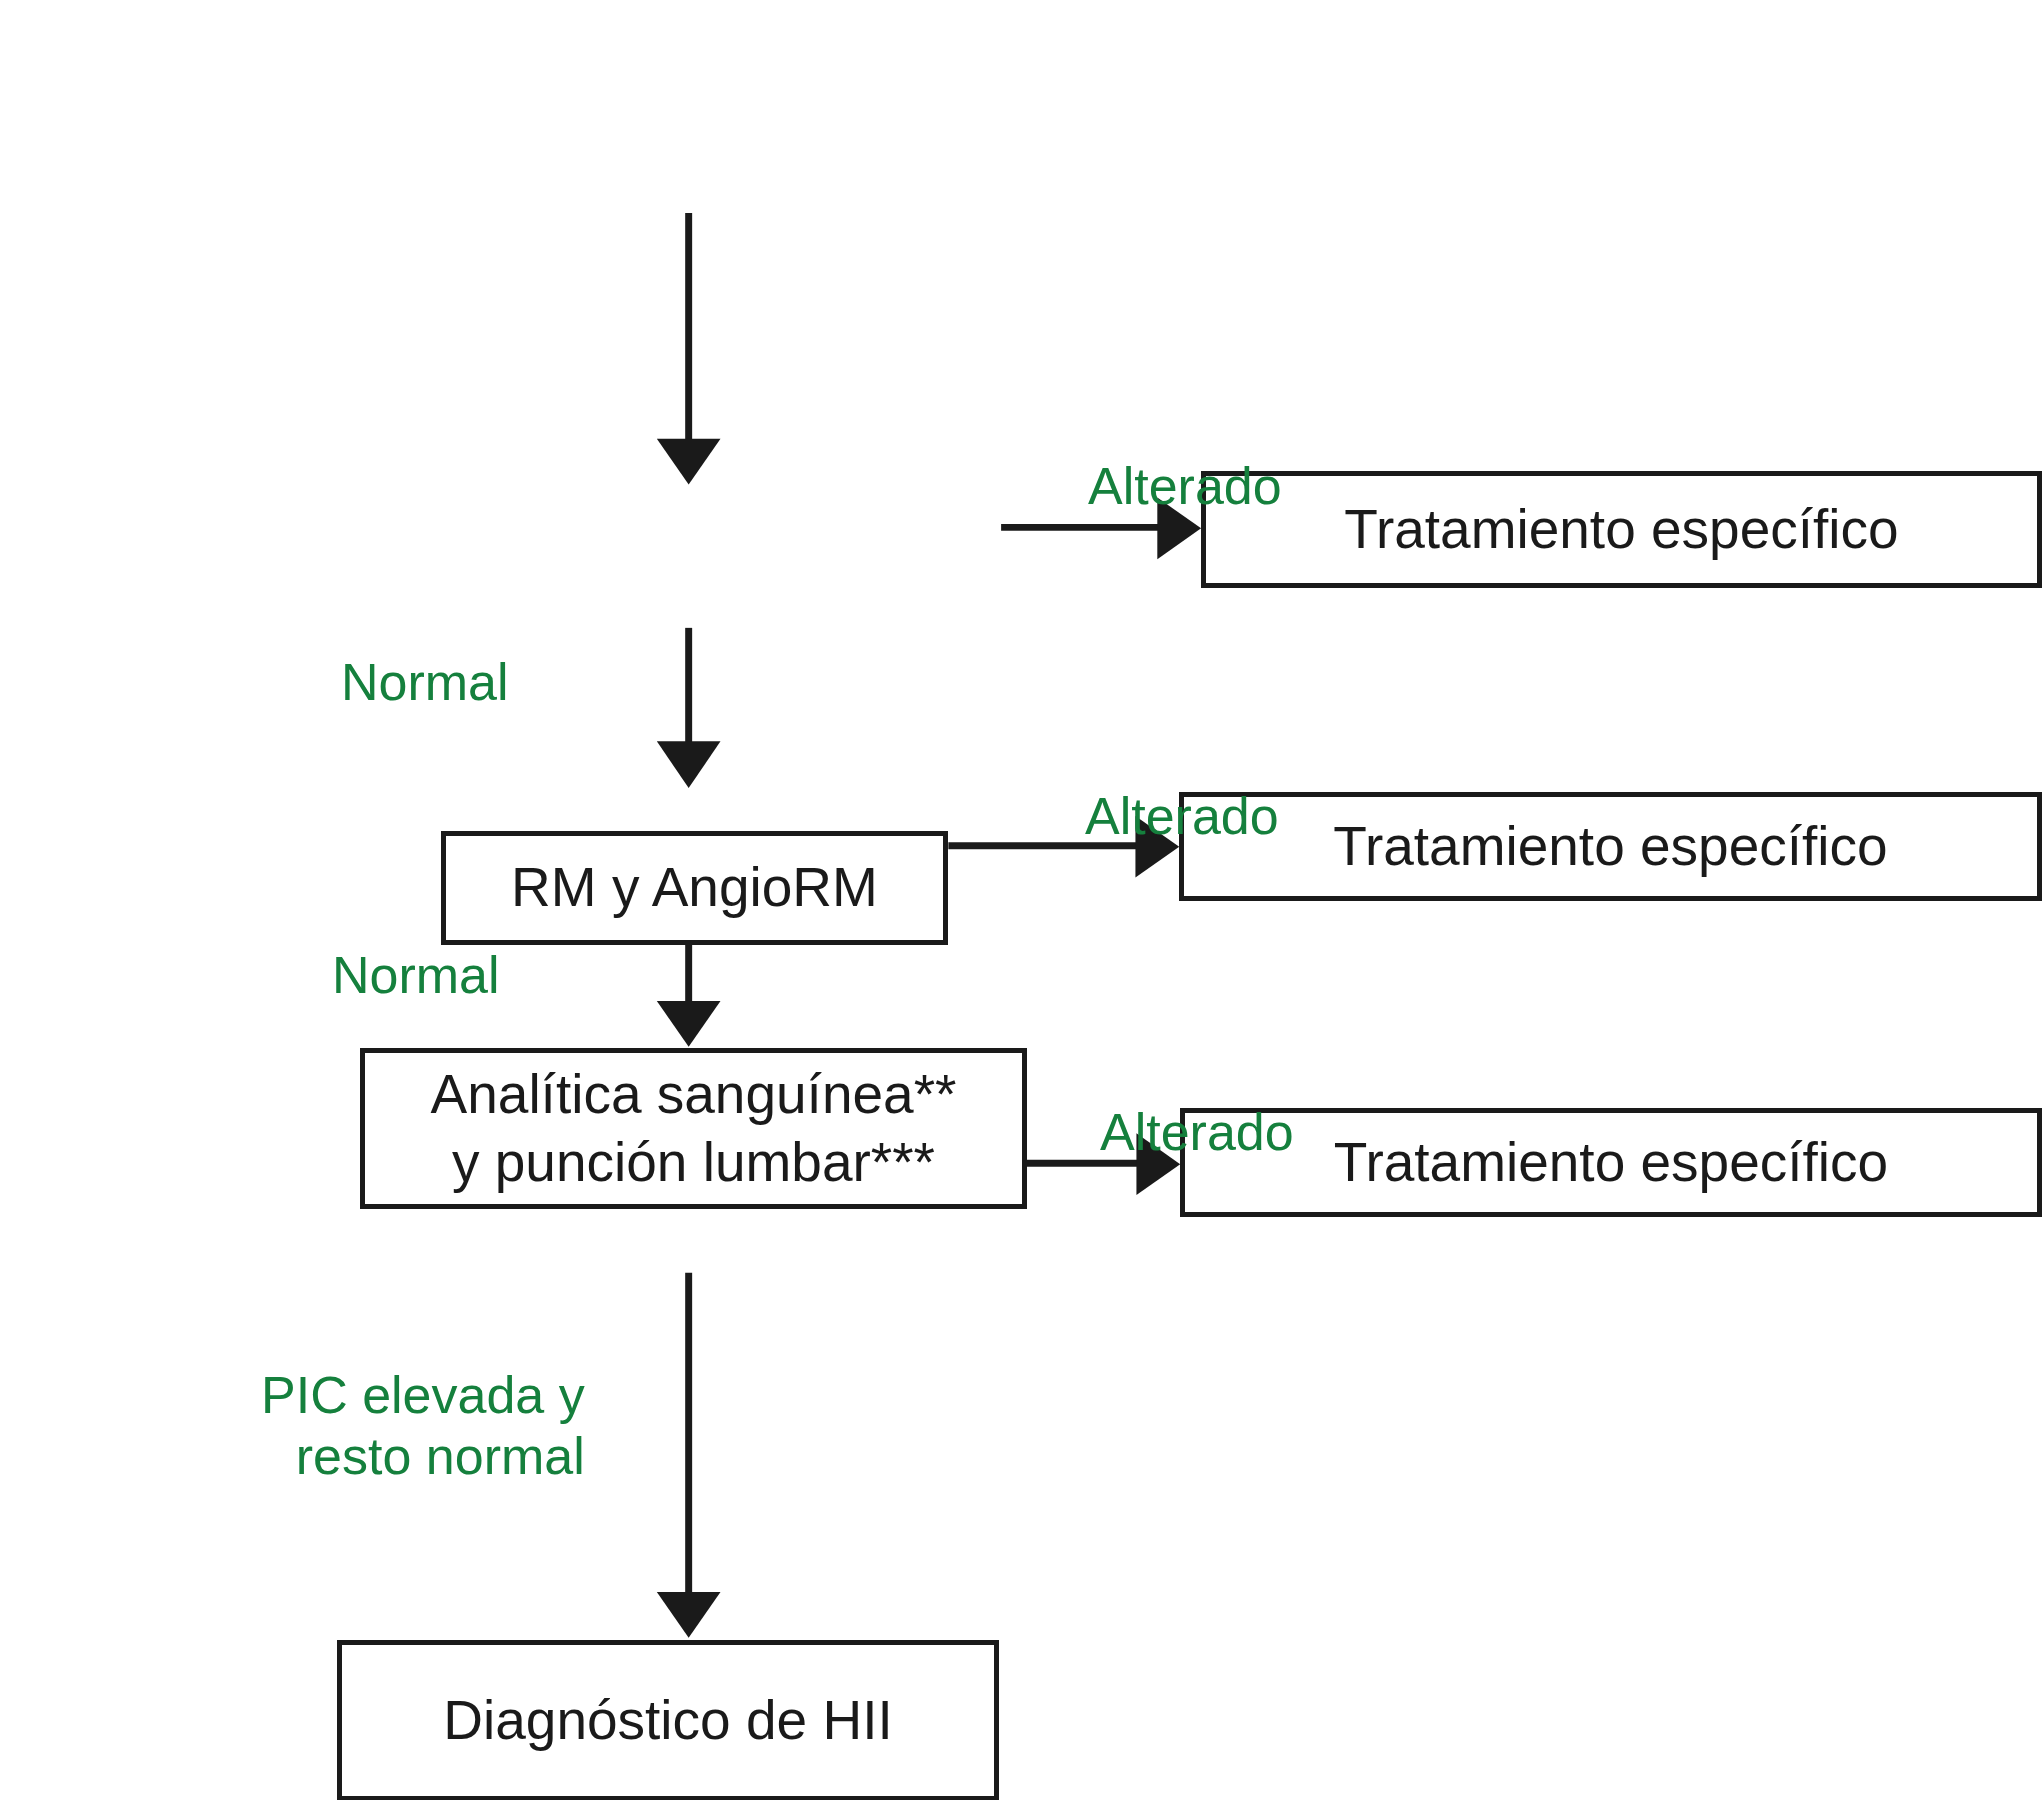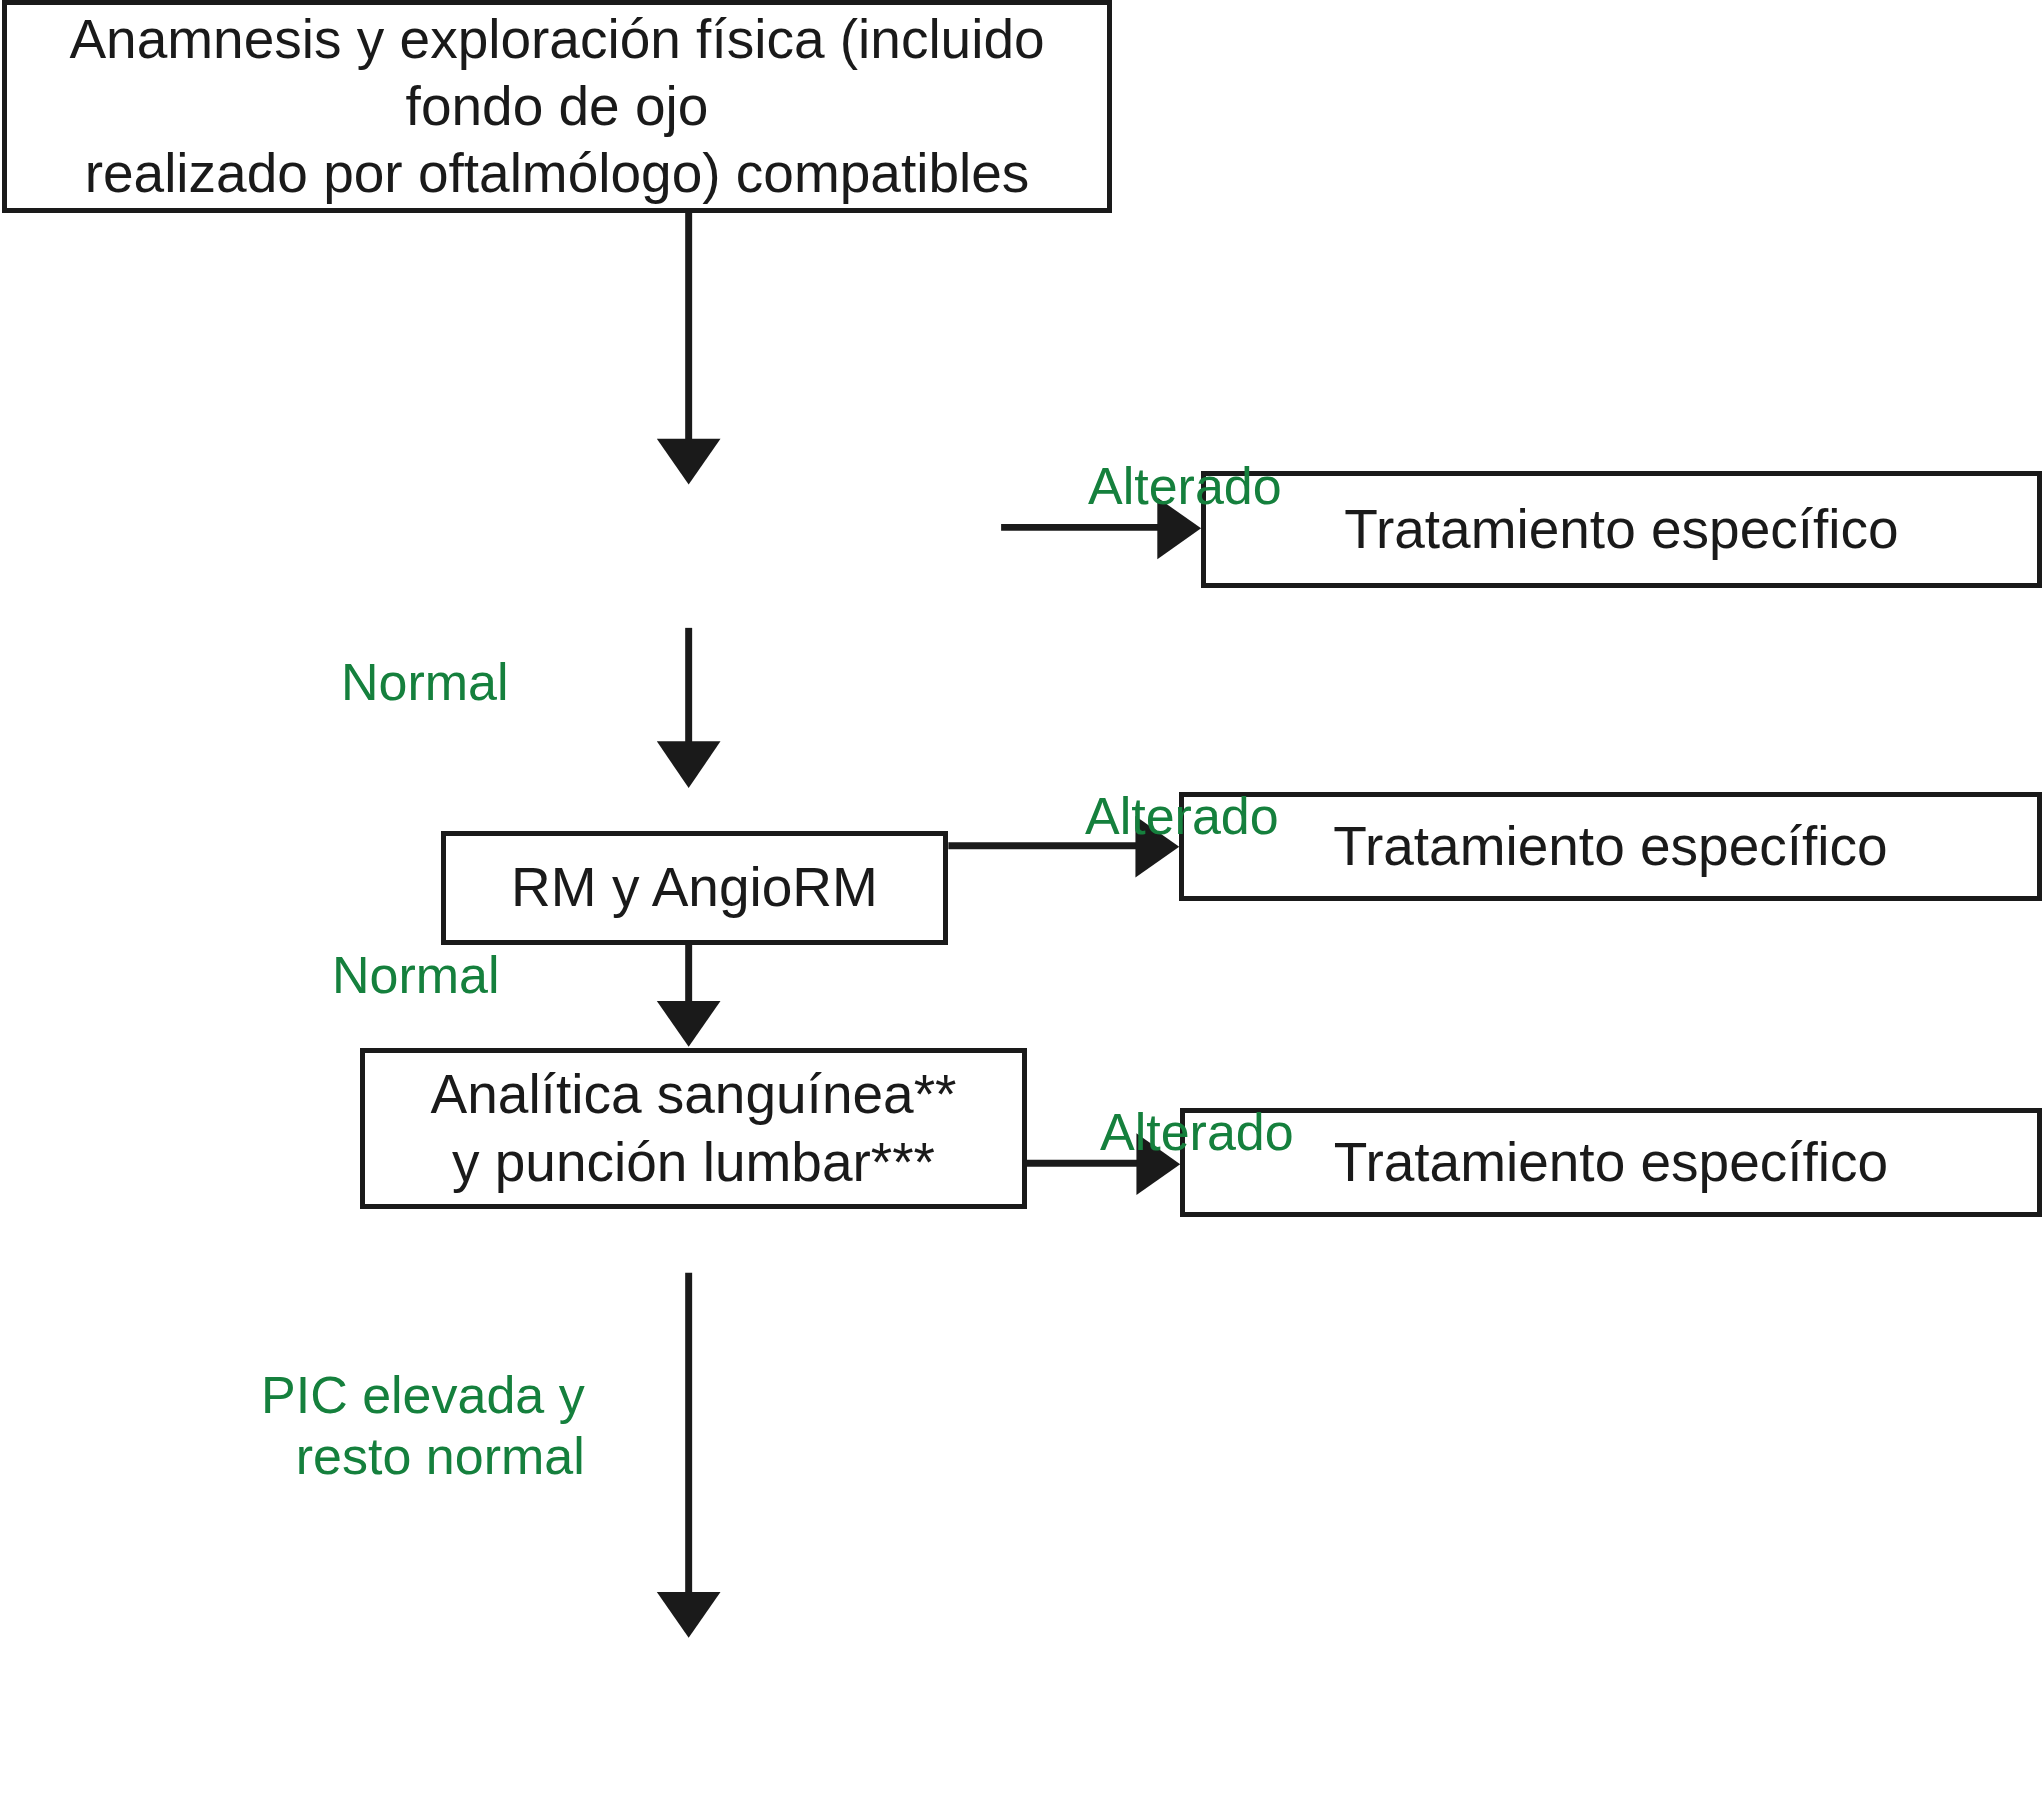--- a/index.html
+++ b/index.html
@@ -138,29 +138,28 @@
       <line x1="1032" y1="1169" x2="1149" y2="1169" stroke="#1a1a1a" stroke-width="7"></line>
       <polygon points="1142,1139 1142,1201 1186,1170" fill="#1a1a1a"></polygon>
     </g>
 
     <g>
       <line x1="692" y1="1279" x2="692" y2="1603" stroke="#1a1a1a" stroke-width="7"></line>
       <polygon points="660,1600 724,1600 692,1646" fill="#1a1a1a"></polygon>
     </g>
   </svg>
 
-  <div class="node-box" id="node-anamnesis">Anamnesis y exploración física (incluido fondo de ojo
-realizado por oftalmólogo) compatibles</div>
 
 
   <div class="node-box" id="node-rm">RM y AngioRM</div>
 
   <div class="node-box" id="node-analitica">Analítica sanguínea**
 y punción lumbar***</div>
 
+  <div class="node-box" id="node-diagnostico">Diagnóstico de HII</div>
 
   <div class="node-box" id="node-trat-1">Tratamiento  específico</div>
 
   <div class="node-box" id="node-trat-2">Tratamiento específico</div>
 
   <div class="node-box" id="node-trat-3">Tratamiento específico</div>
 
   <div class="edge-label" id="label-alterado-1">Alterado</div>
 
   <div class="edge-label" id="label-alterado-2">Alterado</div>

